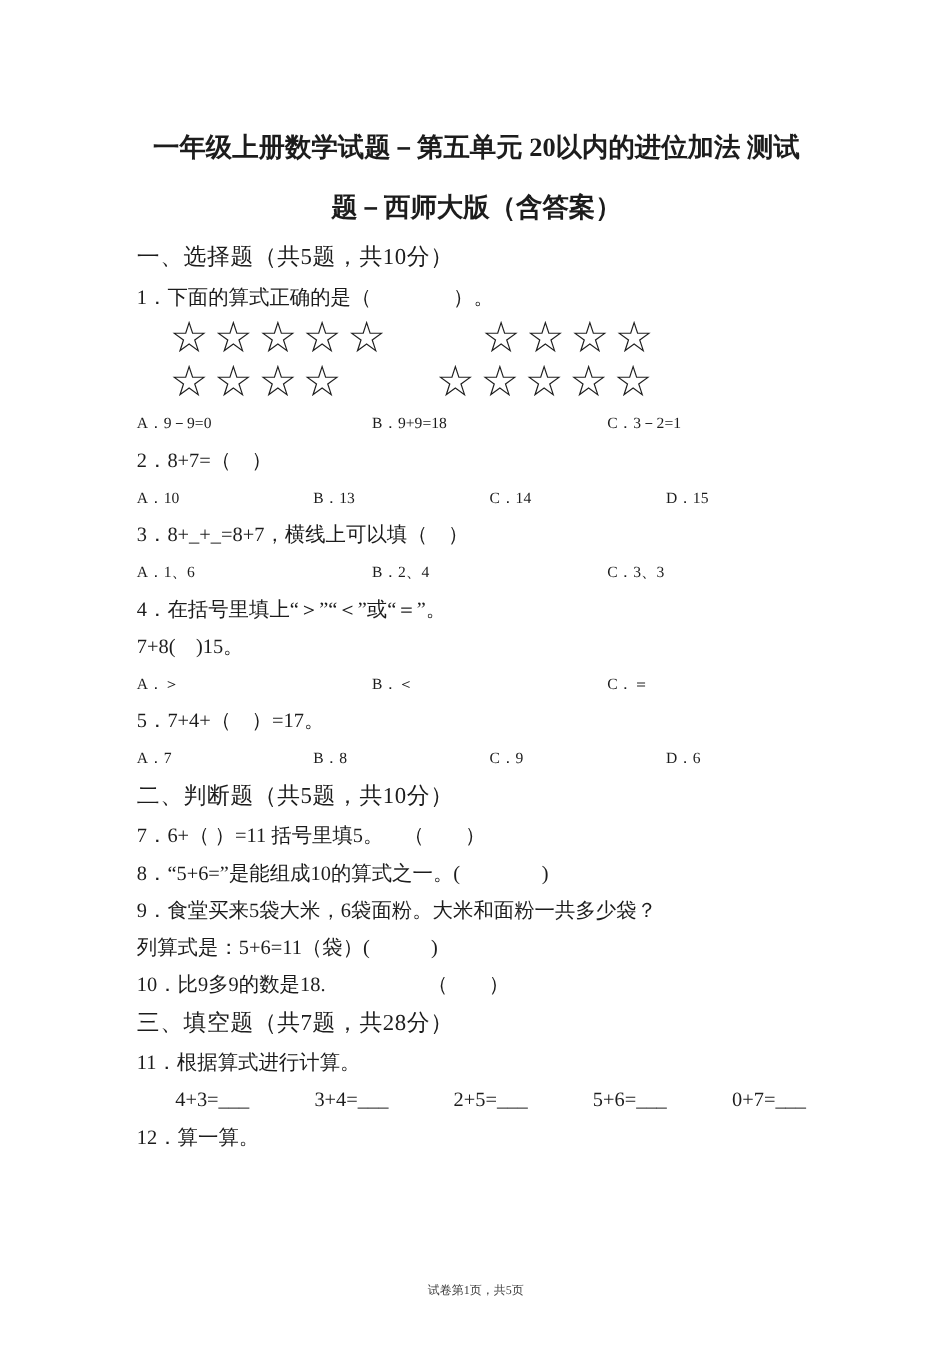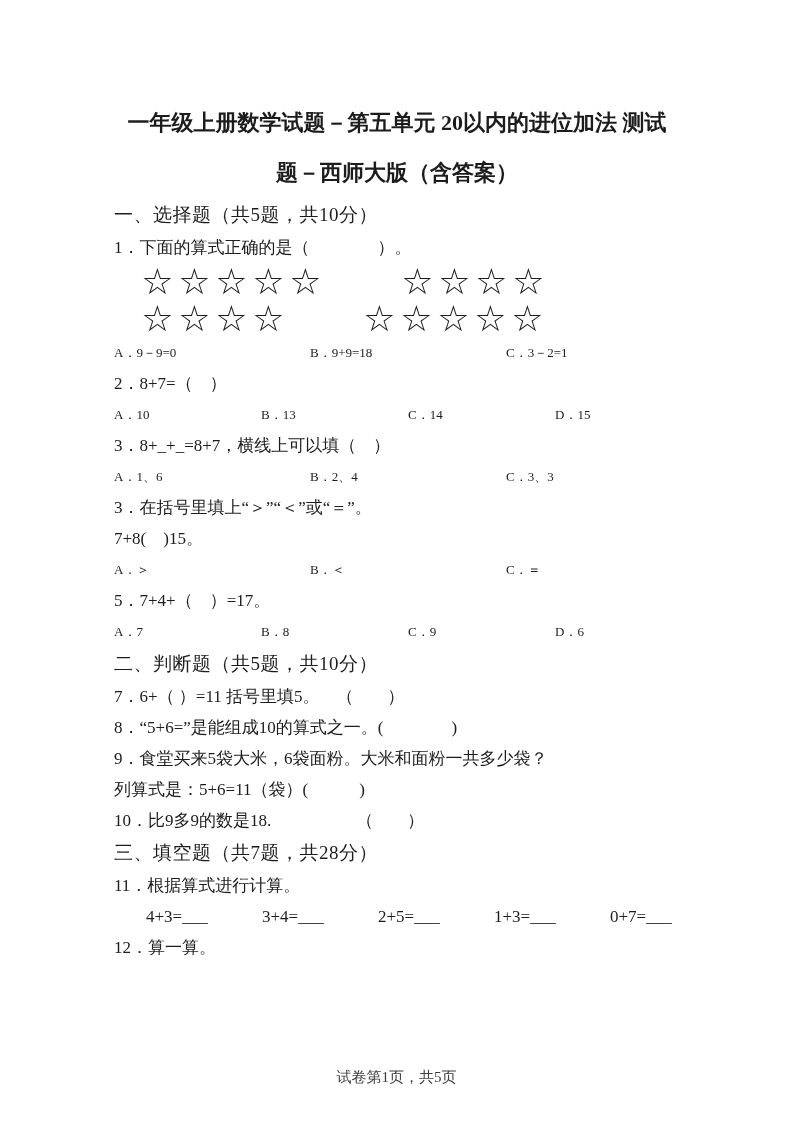--- a/index.html
+++ b/index.html
@@ -59,21 +59,21 @@
   }
   .eq-row { font-size: 17px; line-height: 31px; }
   .eq-row .eq { display: inline-block; width: 84px; white-space: pre; margin-left: 32px; }
   .eq-row .eq:last-child { width: auto; font-family: Liberation Serif, serif; }
   .footer {
     position: absolute;
     left: 0;
     top: 1068px;
     width: 793px;
     text-align: center;
-    font-size: 15px;
+    font-size: 10px;
     color: #3c3c3c;
   }
 </style>
 </head>
 <body>
 
 <div class="content">
 
   <div class="title">
     <div>一年级上册数学试题－第五单元 20以内的进位加法 测试</div>
@@ -124,21 +124,21 @@
   <div class="line">2．8+7=（　）</div>
   <div class="opts four">
     <span class="opt">A．10</span><span class="opt">B．13</span><span class="opt">C．14</span><span class="opt">D．15</span>
   </div>
 
   <div class="line">3．8+_+_=8+7，横线上可以填（　）</div>
   <div class="opts three">
     <span class="opt">A．1、6</span><span class="opt">B．2、4</span><span class="opt">C．3、3</span>
   </div>
 
-  <div class="line">3．在括号里填上“＞”“＜”或“＝”。</div>
+  <div class="line">4．在括号里填上“＞”“＜”或“＝”。</div>
   <div class="line">7+8(　)15。</div>
   <div class="opts three">
     <span class="opt">A．＞</span><span class="opt">B．＜</span><span class="opt">C．＝</span>
   </div>
 
   <div class="line">5．7+4+（　）=17。</div>
   <div class="opts four">
     <span class="opt">A．7</span><span class="opt">B．8</span><span class="opt">C．9</span><span class="opt">D．6</span>
   </div>
 
@@ -147,20 +147,20 @@
   <div class="line">7．6+（ ）=11 括号里填5。　（　　）</div>
   <div class="line">8．“5+6=”是能组成10的算式之一。(　　　　)</div>
   <div class="line">9．食堂买来5袋大米，6袋面粉。大米和面粉一共多少袋？</div>
   <div class="line">列算式是：5+6=11（袋）(　　　)</div>
   <div class="line">10．比9多9的数是18.　　　　　（　　）</div>
 
   <div class="heading">三、填空题（共7题，共28分）</div>
 
   <div class="line">11．根据算式进行计算。</div>
   <div class="eq-row">
-    <span class="eq">4+3=___</span><span class="eq">3+4=___</span><span class="eq">2+5=___</span><span class="eq">1+3=___</span><span class="eq">0+7=___</span>
+    <span class="eq">4+3=___</span><span class="eq">3+4=___</span><span class="eq">2+5=___</span><span class="eq">5+6=___</span><span class="eq">0+7=___</span>
   </div>
 
   <div class="line">12．算一算。</div>
 
 </div>
 
 <div class="footer">试卷第1页，共5页</div>
 
 </body></html>

